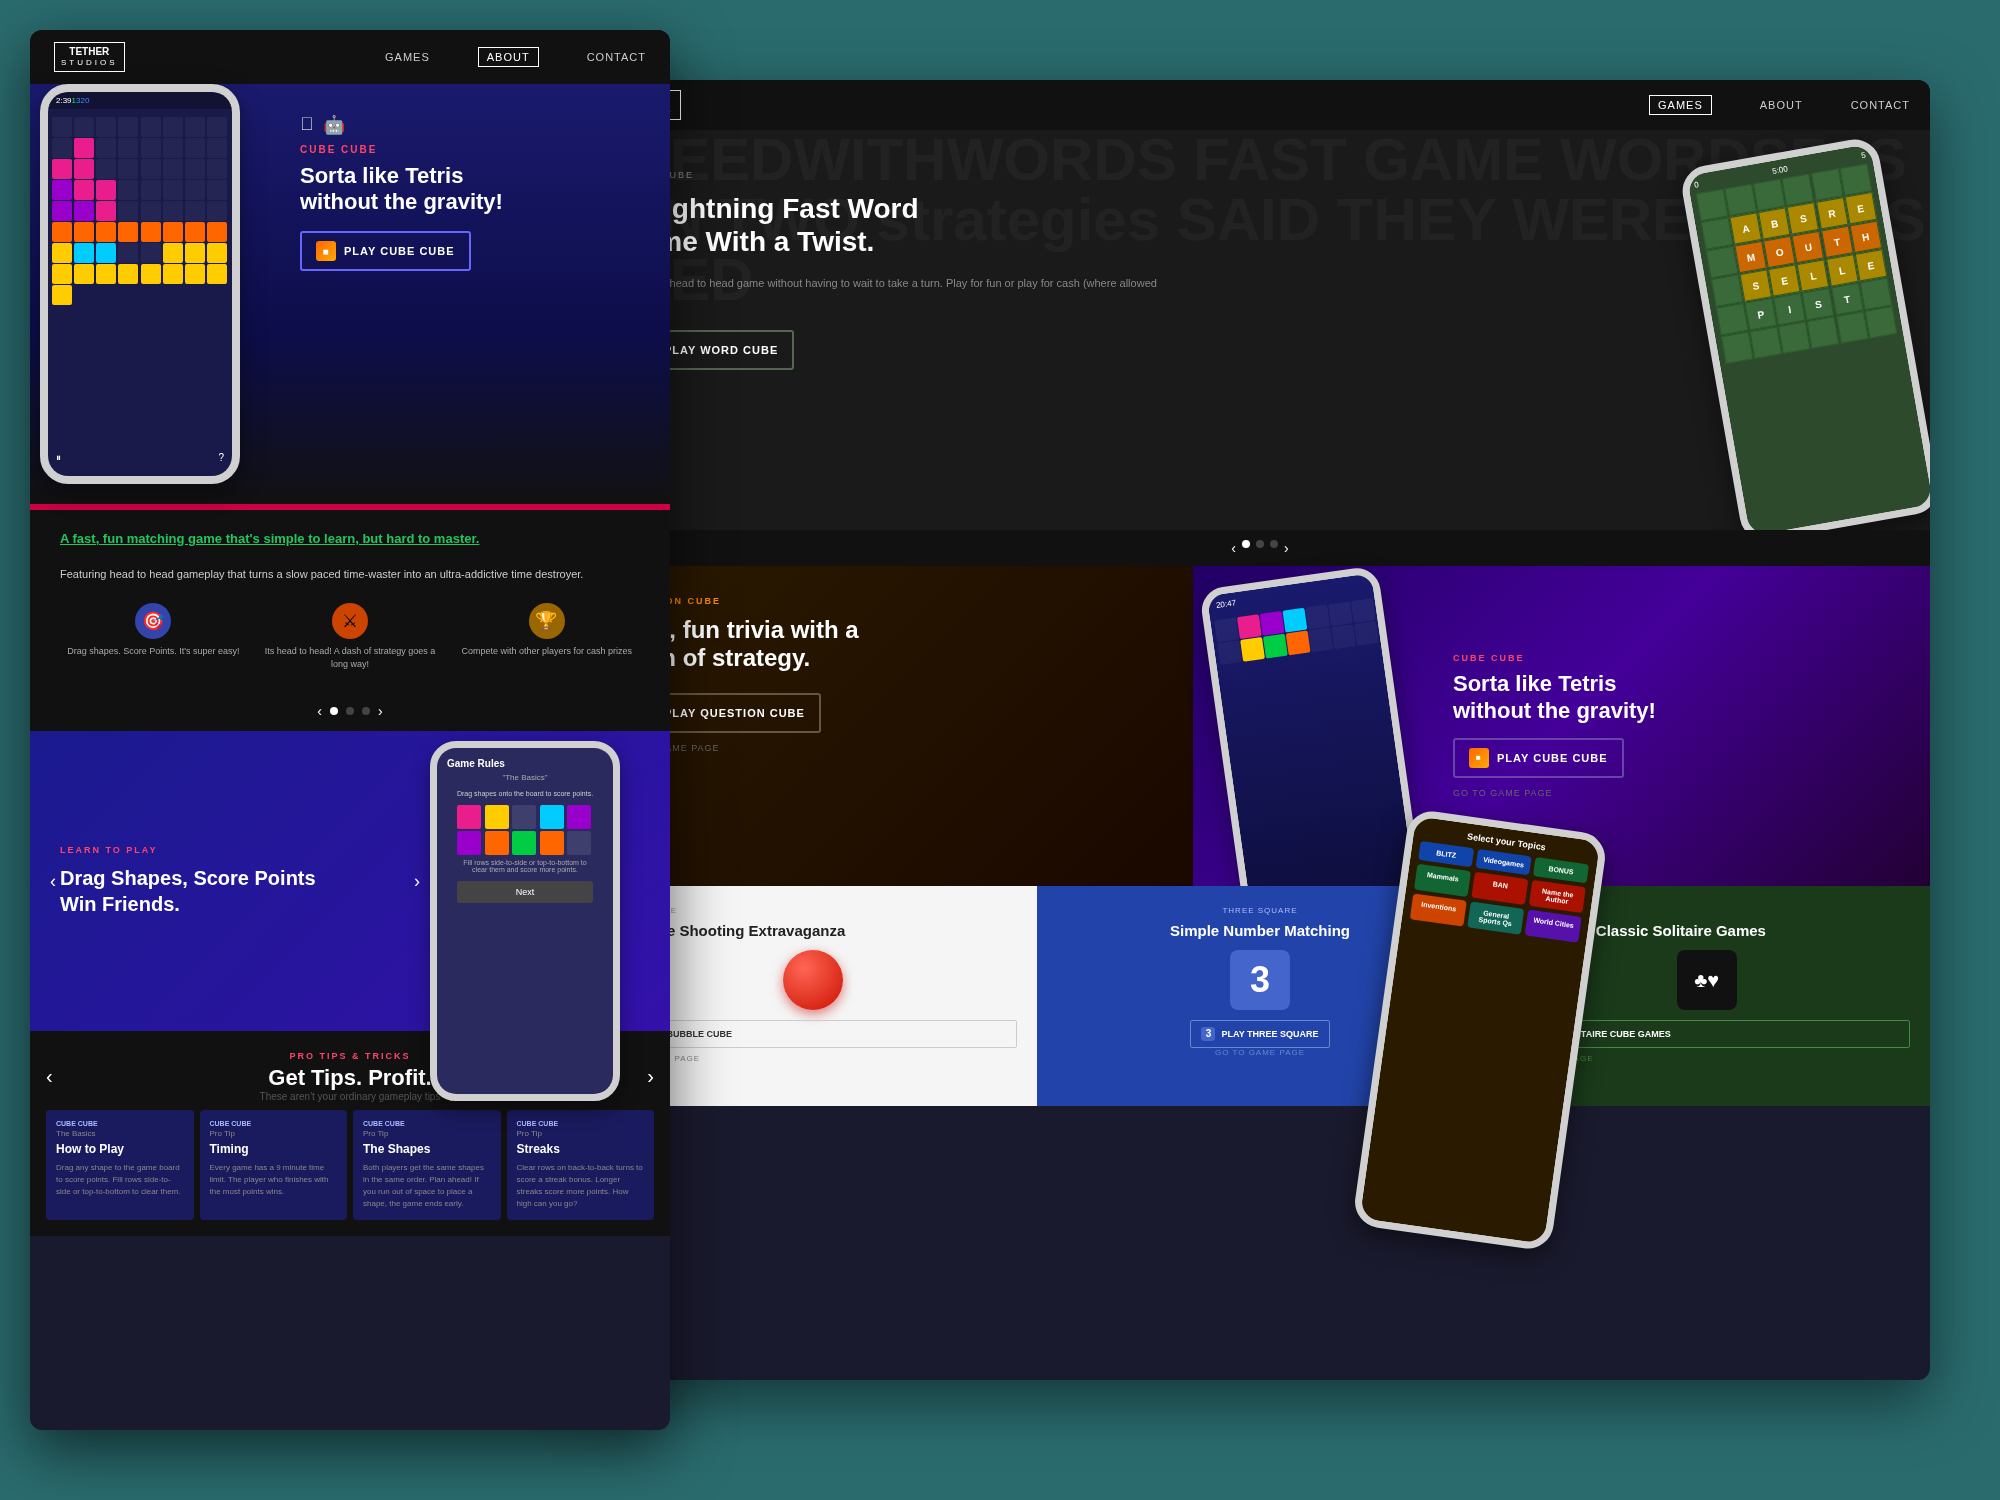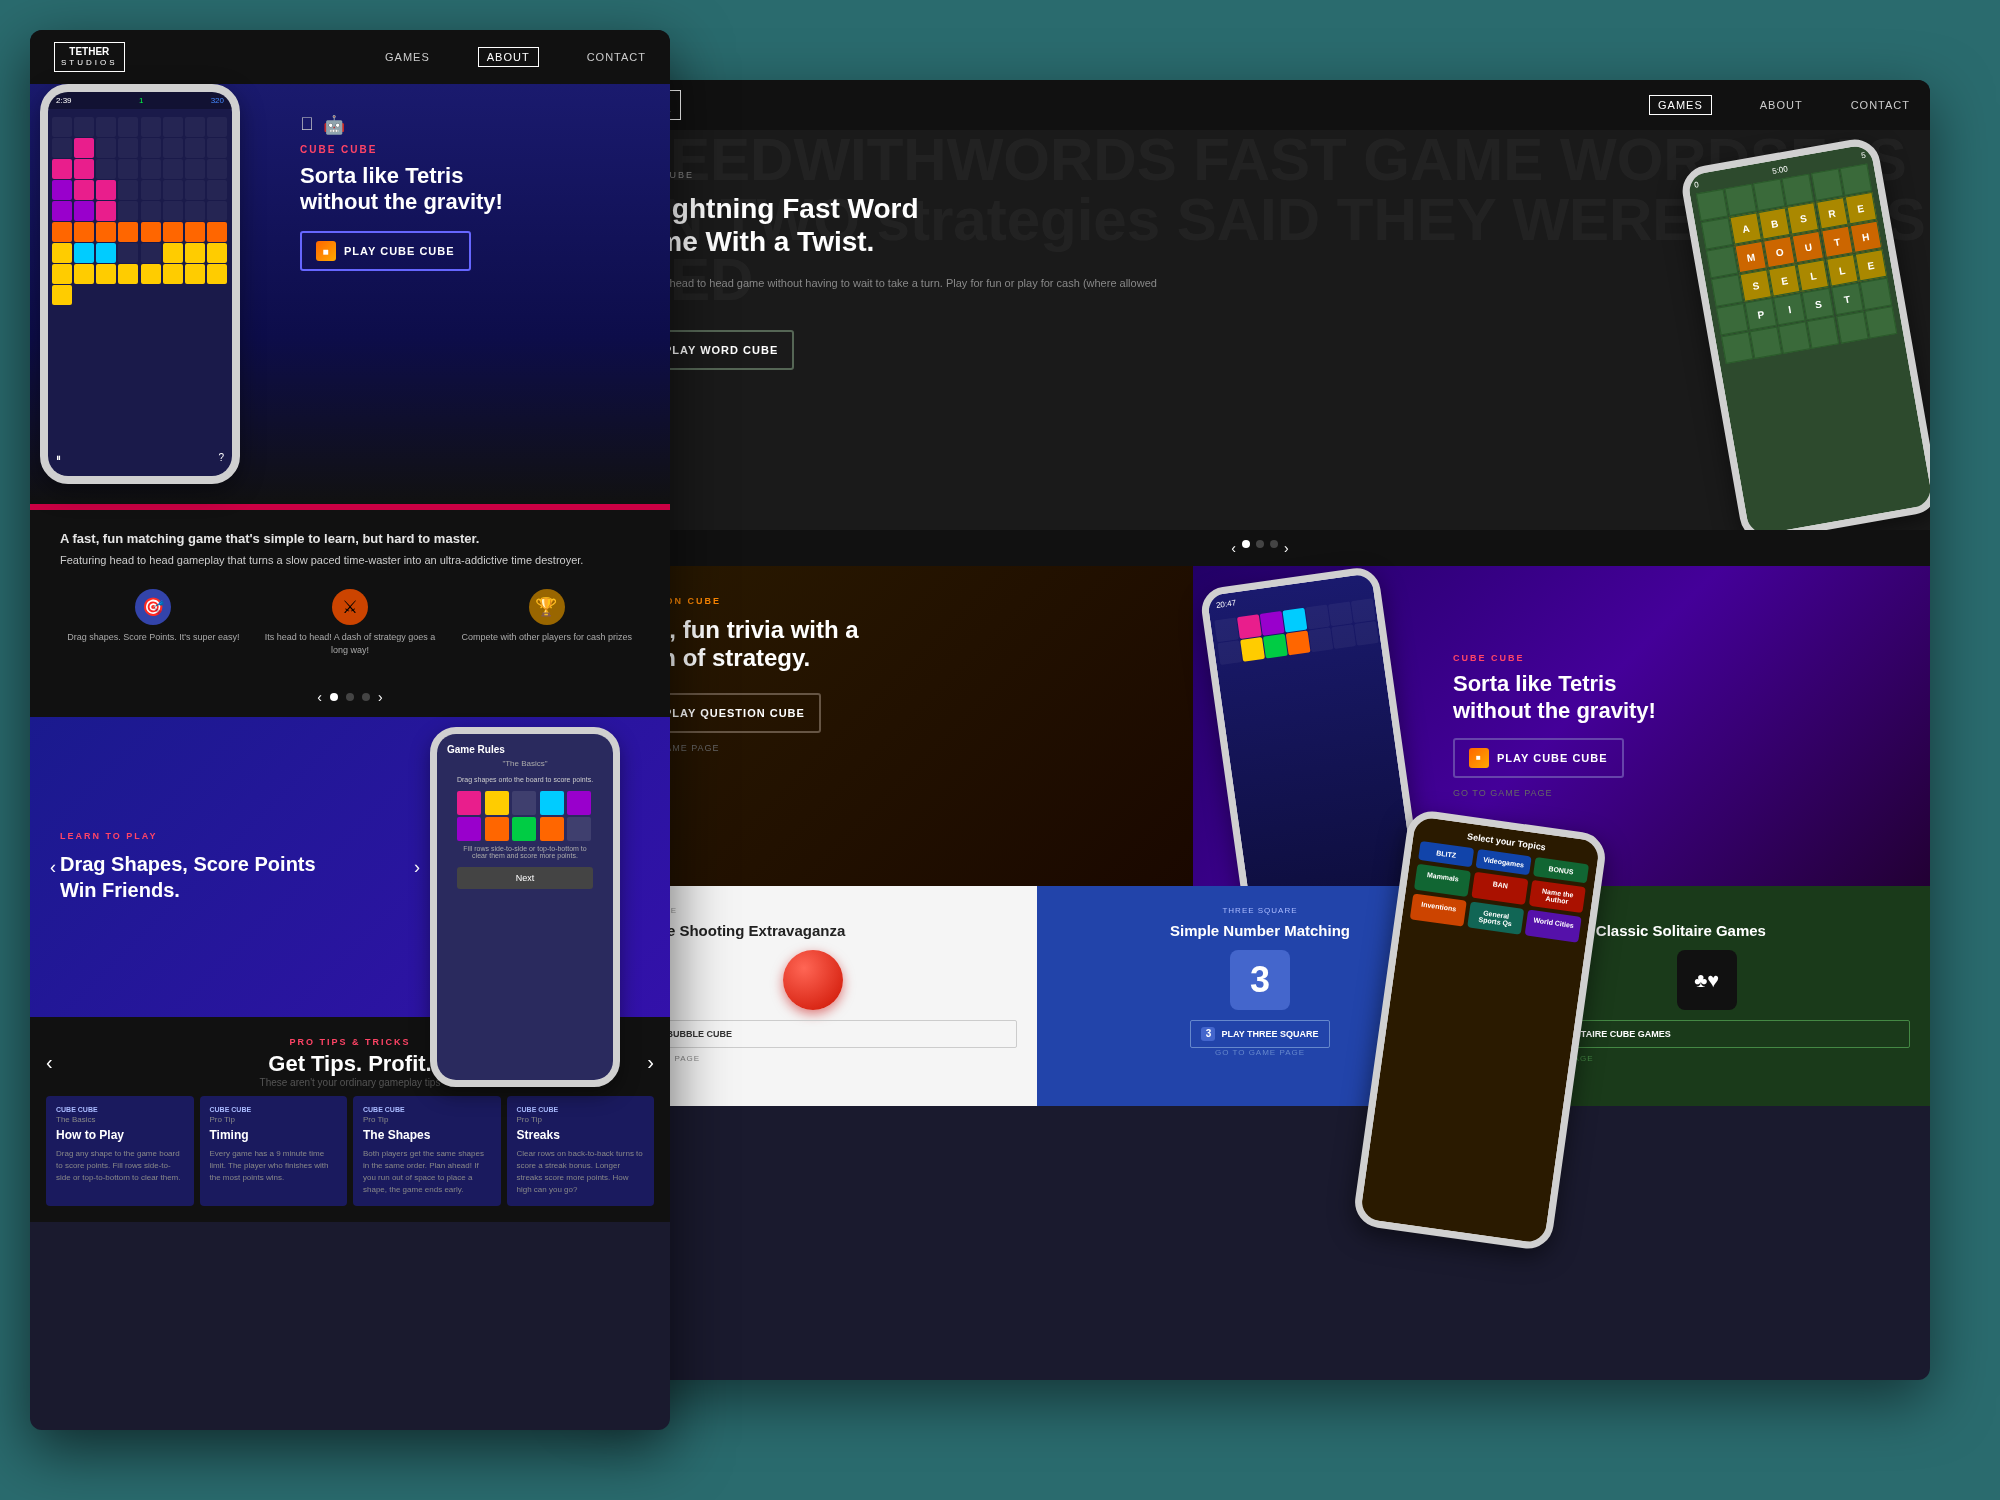--- a/index.html
+++ b/index.html
@@ -116,21 +116,20 @@
     .phone-screen {
       width: 100%;
       height: 100%;
       background: #1a1a4a;
       position: relative;
       overflow: hidden;
     }
 
     .phone-status-bar {
       display: flex;
-      justify-content: space-between;
       padding: 4px 8px;
       font-size: 8px;
       color: #fff;
       background: rgba(0,0,0,0.3);
     }
 
     .game-grid-small {
       display: grid;
       grid-template-columns: repeat(8, 1fr);
       gap: 1px;
@@ -217,25 +216,26 @@
       background: #cc0044;
     }
 
     
     .desc-section {
       background: #111;
       padding: 20px 30px;
     }
 
     .desc-tagline {
-      color: #e5e5e5;
+      color: #22c55e;
       font-size: 13px;
       font-weight: bold;
-      margin-bottom: 4px;
+      margin-bottom: 18px;
       line-height: 1.4;
+      text-decoration: underline;
     }
 
     .desc-body {
       color: #ccc;
       font-size: 11px;
       line-height: 1.6;
       margin-bottom: 20px;
     }
 
     .features-row {

